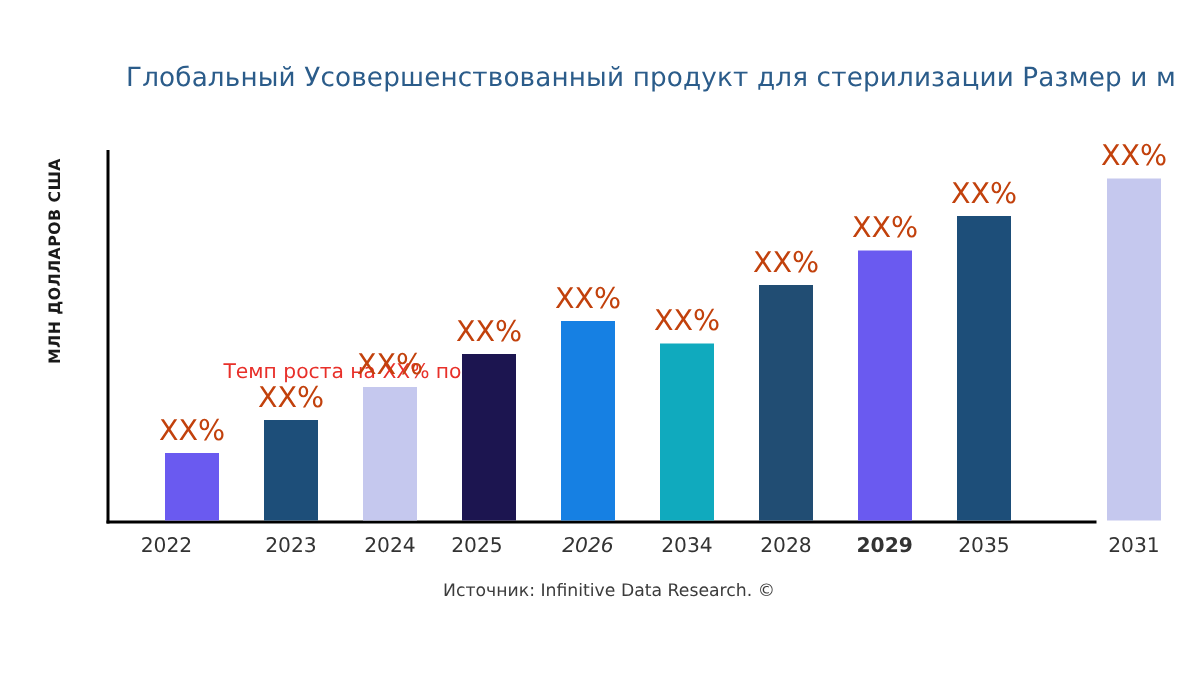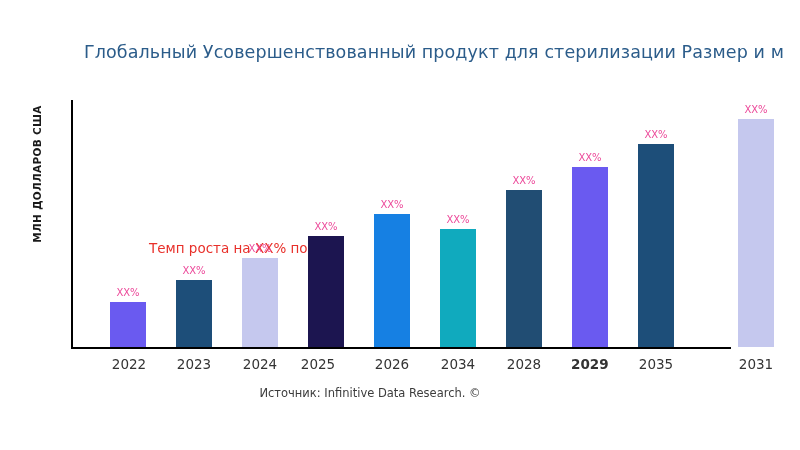--- a/index.html
+++ b/index.html
@@ -98,22 +98,22 @@
     position: absolute;
     bottom: 0;
     left: 0;
     width: 100%;
   }
   .bar-label {
     position: absolute;
     left: 50%;
     transform: translateX(-50%);
     white-space: nowrap;
-    font-size: 10px;
-    color: #ec4899;
+    font-size: 19px;
+    color: #c2410c;
   }
 
   
   .x-tick-label {
     position: absolute;
     top: 256px;
     text-align: center;
     font-size: 13.5px;
     color: #333333;
     white-space: nowrap;
@@ -122,20 +122,21 @@
   
   #source-note {
     position: absolute;
     left: 0;
     top: 386px;
     width: 740px;
     text-align: center;
     font-size: 11.5px;
     color: #3c3c3c;
     white-space: nowrap;
+    padding-left: 36px;
   }
 </style>
 </head>
 <body>
 
 <div id="chart-root">
 
   <div id="chart-title">Глобальный Усовершенствованный продукт для стерилизации Размер и м</div>
 
   <div id="y-axis-title">МЛН ДОЛЛАРОВ США</div>
@@ -183,25 +184,25 @@
         <div class="bar-group" style="left: 567px; width: 36px; height: 203px;">
           <div class="bar-rect" style="height: 203px; background: rgb(29, 78, 121);"></div>
           <div class="bar-label" style="bottom: 207px;">XX%</div>
         </div>
         <div class="bar-group" style="left: 667px; width: 36px; height: 228px;">
           <div class="bar-rect" style="height: 228px; background: rgb(197, 200, 238);"></div>
           <div class="bar-label" style="bottom: 232px;">XX%</div>
         </div>
       </div>
     <div id="xticks-container">
-        <div class="x-tick-label" style="left: 40px; width: 36px; text-align: center;">2022</div>
+        <div class="x-tick-label" style="left: 22px; width: 36px; text-align: center;">2022</div>
         <div class="x-tick-label" style="left: 105px; width: 36px;">2023</div>
         <div class="x-tick-label" style="left: 171px; width: 36px;">2024</div>
         <div class="x-tick-label" style="left: 229px; width: 36px;">2025</div>
-        <div class="x-tick-label" style="left: 303px; width: 36px;">2026</div>
+        <div class="x-tick-label" style="left: 303px; width: 36px; font-style: italic;">2026</div>
         <div class="x-tick-label" style="left: 369px; width: 36px;">2034</div>
         <div class="x-tick-label" style="left: 435px; width: 36px;">2028</div>
         <div class="x-tick-label" style="left: 500px; width: 36px; font-weight: bold;">2029</div>
         <div class="x-tick-label" style="left: 567px; width: 36px;">2035</div>
         <div class="x-tick-label" style="left: 667px; width: 36px;">2031</div>
       </div>
 
   </div>
 
   <div id="source-note">Источник: Infinitive Data Research. ©</div>

